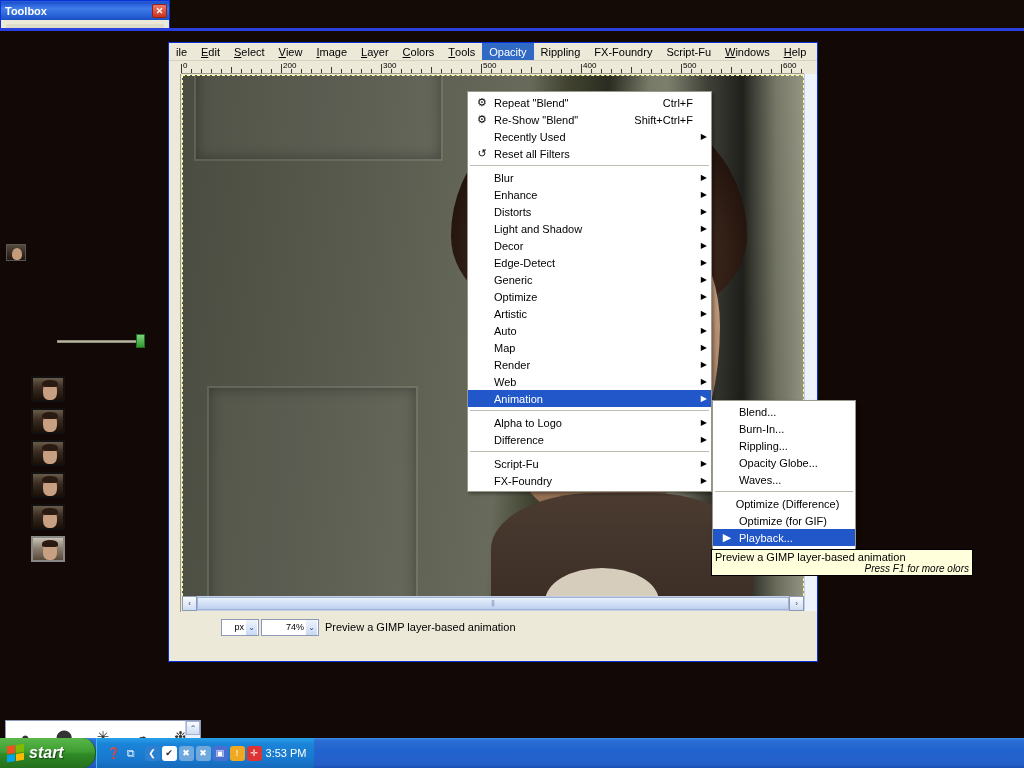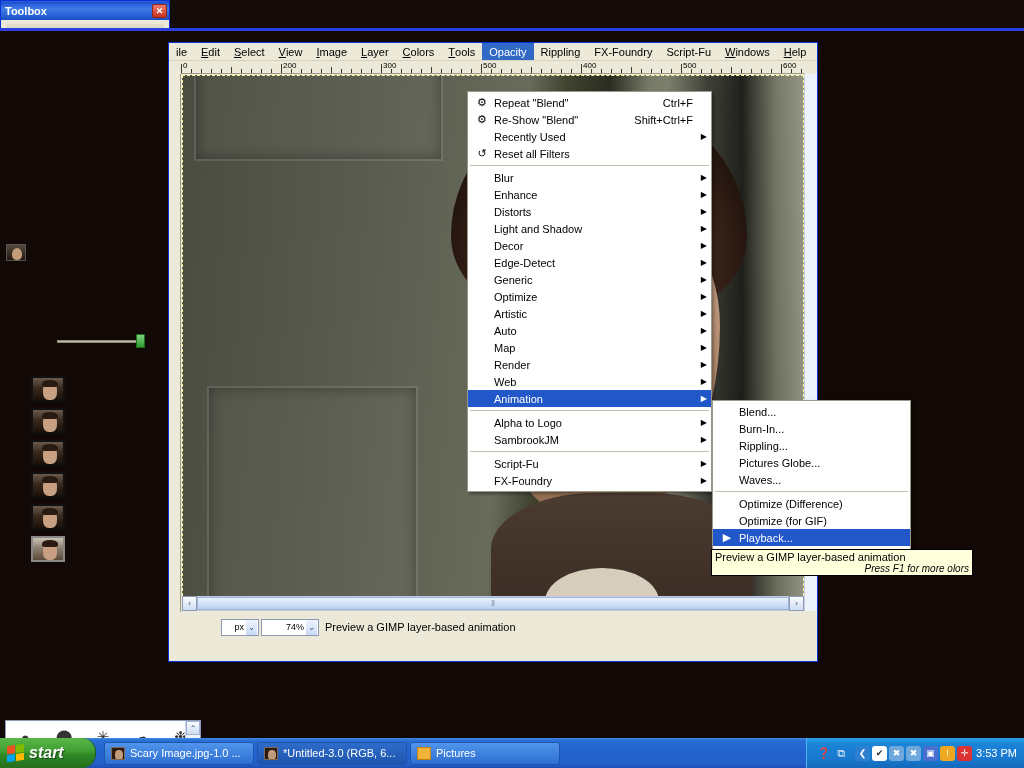--- a/index.html
+++ b/index.html
@@ -255,21 +255,21 @@
     padding:2px 0;z-index:60;
   }
   .mitem{display:flex;align-items:center;height:17px;padding:0 4px;font-size:11px;white-space:nowrap;}
   .mitem .ic{width:20px;text-align:center;font-size:11px;}
   .mitem .lbl{flex:1;padding-left:2px;}
   .mitem .acc{color:#000;padding-left:18px;font-size:11px;}
   .mitem .arr{width:14px;text-align:right;font-size:8px;}
   .mitem.hl{background:#2157c9;color:#fff;}
   .msep{height:1px;background:#bfbdad;margin:3px 2px;}
   #filtersmenu{left:467px;top:91px;width:245px;}
-  #animmenu{left:712px;top:400px;width:199px;}
+  #animmenu{left:712px;top:400px;width:144px;}
 
   .tooltip{
     position:absolute;background:#ffffdc;border:1px solid #000;
     font-size:11px;padding:1px 3px;z-index:90;
   }
   .tooltip .l2{font-style:italic;font-size:10px;text-align:right;}
 
   
   #taskbar{
     position:absolute;left:0;bottom:0;width:1024px;height:30px;
@@ -777,21 +777,21 @@
       <span class="arr">▶</span>
     </div>
     <div class="msep"></div>
     <div class="mitem">
       <span class="ic"></span>
       <span class="lbl">Alpha to Logo</span>
       <span class="arr">▶</span>
     </div>
     <div class="mitem">
       <span class="ic"></span>
-      <span class="lbl">SambrookJM</span>
+      <span class="lbl">Difference</span>
       <span class="arr">▶</span>
     </div>
     <div class="msep"></div>
     <div class="mitem">
       <span class="ic"></span>
       <span class="lbl">Script-Fu</span>
       <span class="arr">▶</span>
     </div>
     <div class="mitem">
       <span class="ic"></span>
@@ -811,21 +811,21 @@
       <span class="lbl">Burn-In...</span>
       <span class="arr"></span>
     </div>
     <div class="mitem">
       <span class="ic"></span>
       <span class="lbl">Rippling...</span>
       <span class="arr"></span>
     </div>
     <div class="mitem">
       <span class="ic"></span>
-      <span class="lbl">Pictures Globe...</span>
+      <span class="lbl">Opacity Globe...</span>
       <span class="arr"></span>
     </div>
     <div class="mitem">
       <span class="ic"></span>
       <span class="lbl">Waves...</span>
       <span class="arr"></span>
     </div>
     <div class="msep"></div>
     <div class="mitem">
       <span class="ic"></span>
@@ -857,34 +857,20 @@
 <div id="taskbar">
   <div class="startbtn">
     <span class="winflag">
       <i style="background:#f25022"></i>
         <i style="background:#7fba00"></i>
         <i style="background:#00a4ef"></i>
         <i style="background:#ffb900"></i>
     </span>
     <span>start</span>
   </div>
-  <div class="tasks" id="tasks">
-      <div class="taskbtn">
-        <span class="ti"></span>
-        <span>Scary Image.jpg-1.0 ...</span>
-      </div>
-      <div class="taskbtn" style="background: linear-gradient(rgb(46, 108, 203), rgb(29, 85, 173));">
-        <span class="ti"></span>
-        <span>*Untitled-3.0 (RGB, 6...</span>
-      </div>
-      <div class="taskbtn">
-        <span class="ti folder"></span>
-        <span>Pictures</span>
-      </div>
-    </div>
   <div class="tray">
     <span class="preitems">
       <span class="pi">❓</span>
       <span class="pi">⧉</span>
     </span>
     <span id="trayicons" style="display:flex;align-items:center;gap:2px;">
         <span class="ic" style="background: rgb(45, 127, 208); color: rgb(255, 255, 255);">❮</span>
         <span class="ic" style="background: rgb(255, 255, 255); color: rgb(51, 51, 51);">✔</span>
         <span class="ic" style="background: rgb(111, 168, 220); color: rgb(255, 255, 255);">✖</span>
         <span class="ic" style="background: rgb(111, 168, 220); color: rgb(255, 255, 255);">✖</span>

